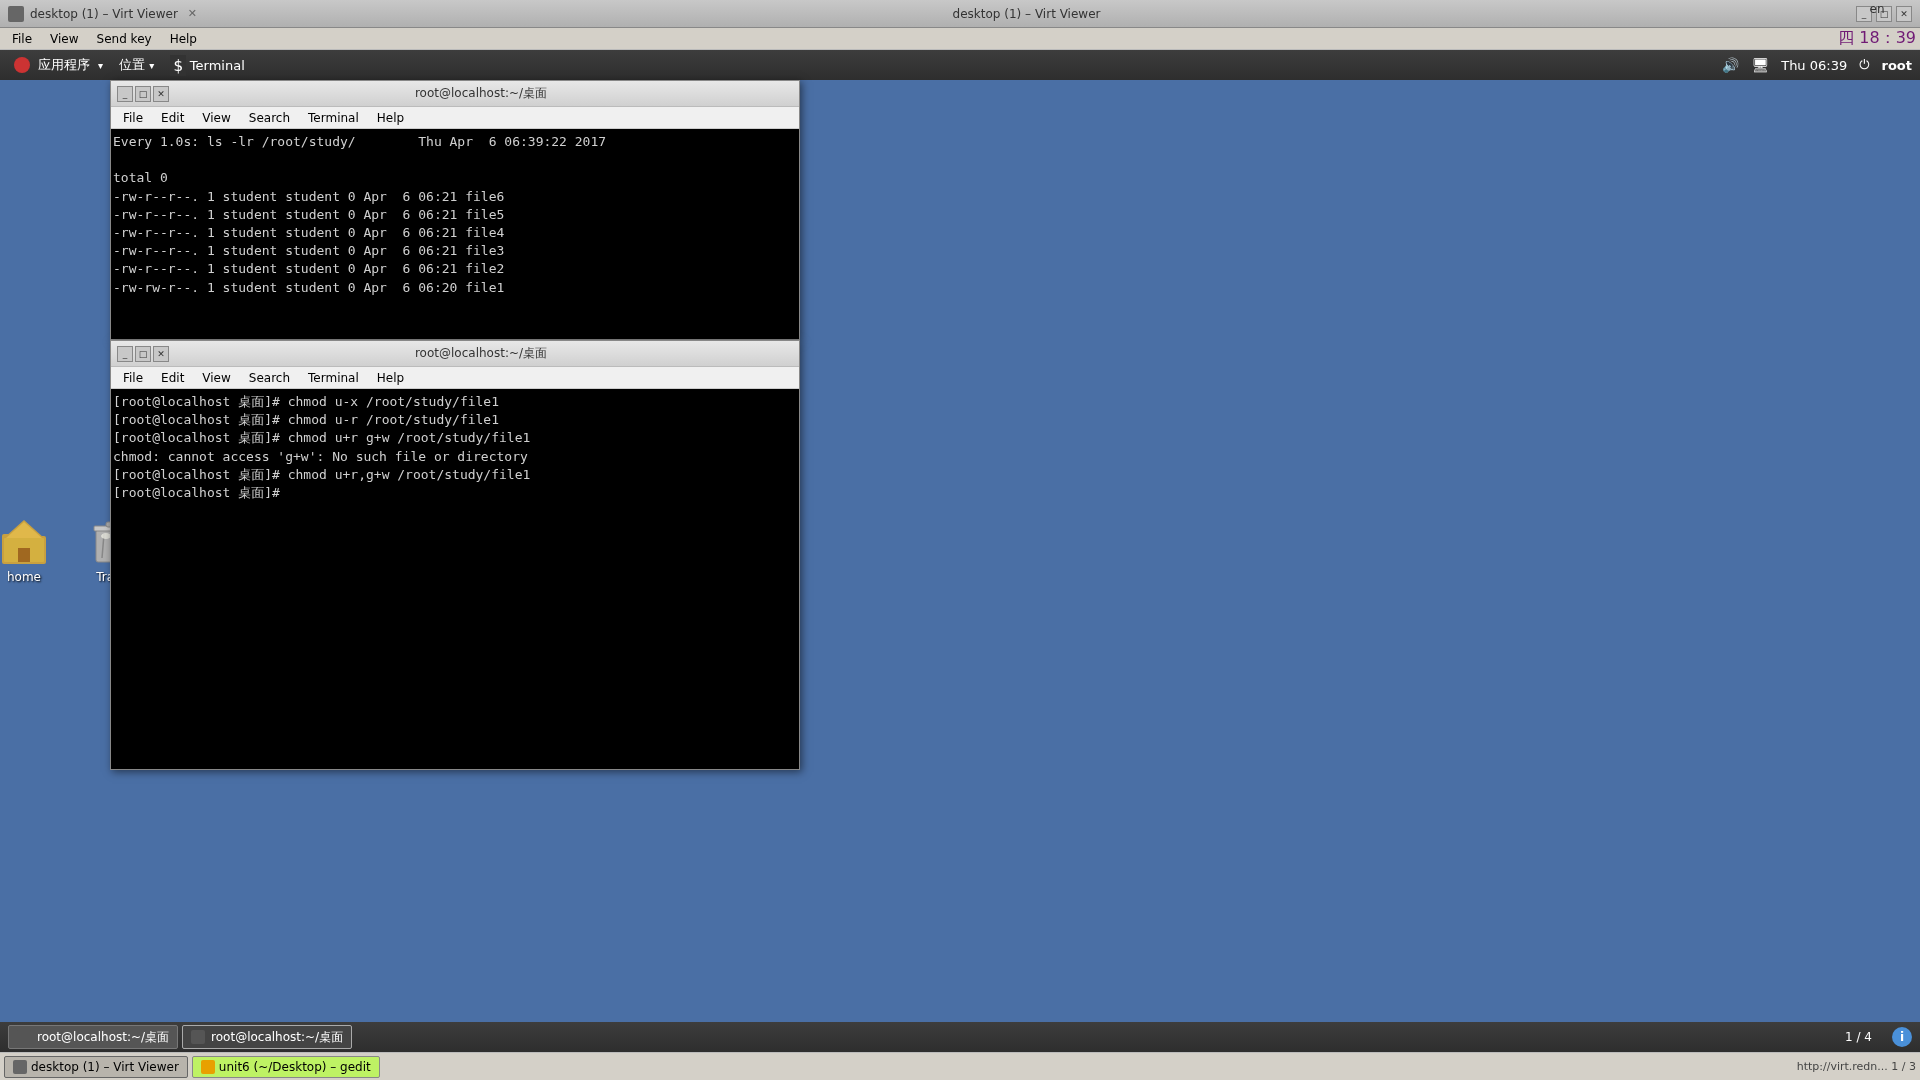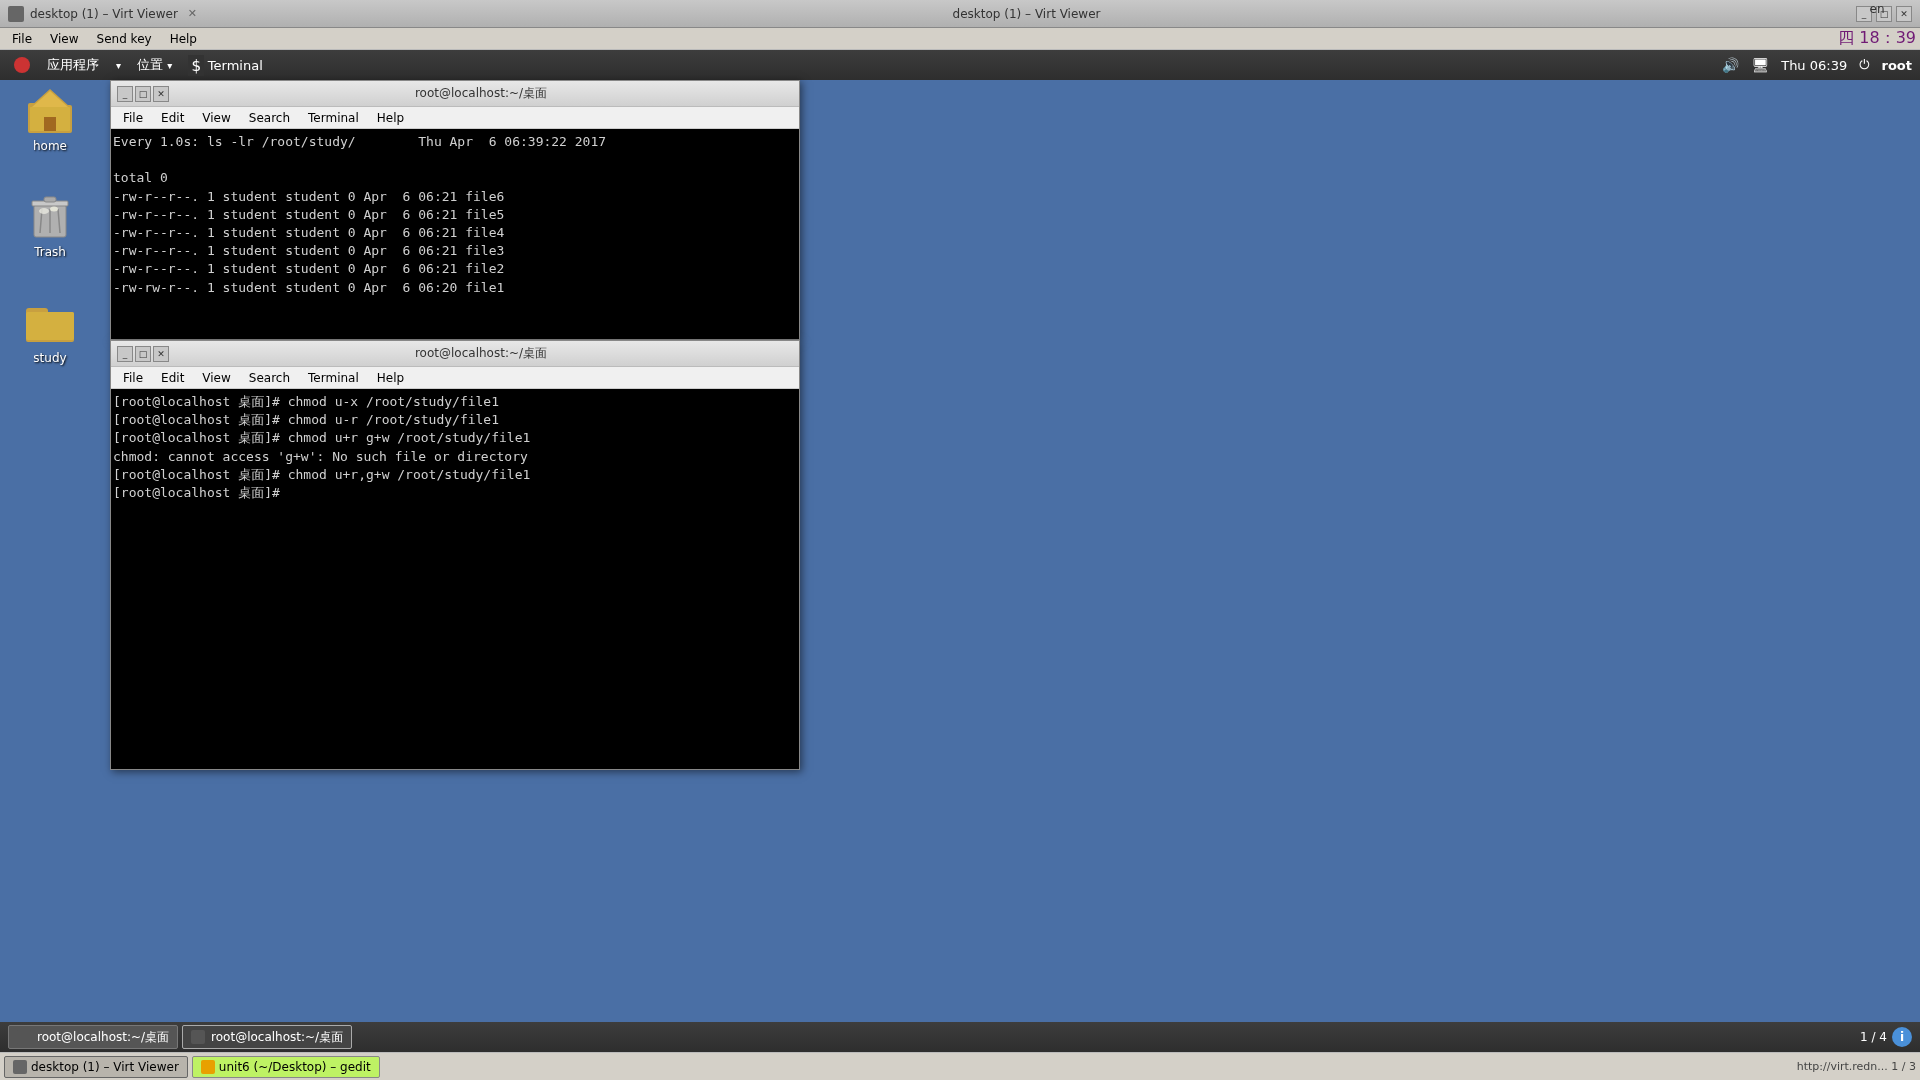--- a/index.html
+++ b/index.html
@@ -109,21 +109,21 @@
 
     .guest-panel-left {
       display: flex;
       align-items: center;
       gap: 4px;
     }
 
     .panel-apps-btn {
       display: flex;
       align-items: center;
-      gap: 17px;
+      gap: 8px;
       color: #fff;
       font-size: 13px;
       cursor: pointer;
       padding: 2px 6px;
     }
 
     .panel-apps-icon {
       width: 16px;
       height: 16px;
       background: #cc3333;
@@ -166,23 +166,22 @@
       background: #4a6fa5;
     }
 
     .desktop-icons {
       position: absolute;
       left: 0;
       top: 0;
       width: 100px;
       height: 100%;
       display: flex;
-      flex-direction: column;
-      align-items: center;
-      padding: 7px 0;
+      align-items: center;
+      padding: 20px 0;
       gap: 40px;
     }
 
     .desktop-icon {
       display: flex;
       flex-direction: column;
       align-items: center;
       gap: 4px;
       cursor: pointer;
     }
@@ -311,21 +310,21 @@
       width: 14px;
       height: 14px;
       background: #888;
       border-radius: 2px;
     }
 
     .taskbar-right {
       margin-left: auto;
       display: flex;
       align-items: center;
-      gap: 5px;
+      gap: 20px;
       color: #fff;
       font-size: 12px;
     }
 
     .taskbar-pager {
       color: #fff;
       font-size: 12px;
     }
 
     .taskbar-info-btn {

